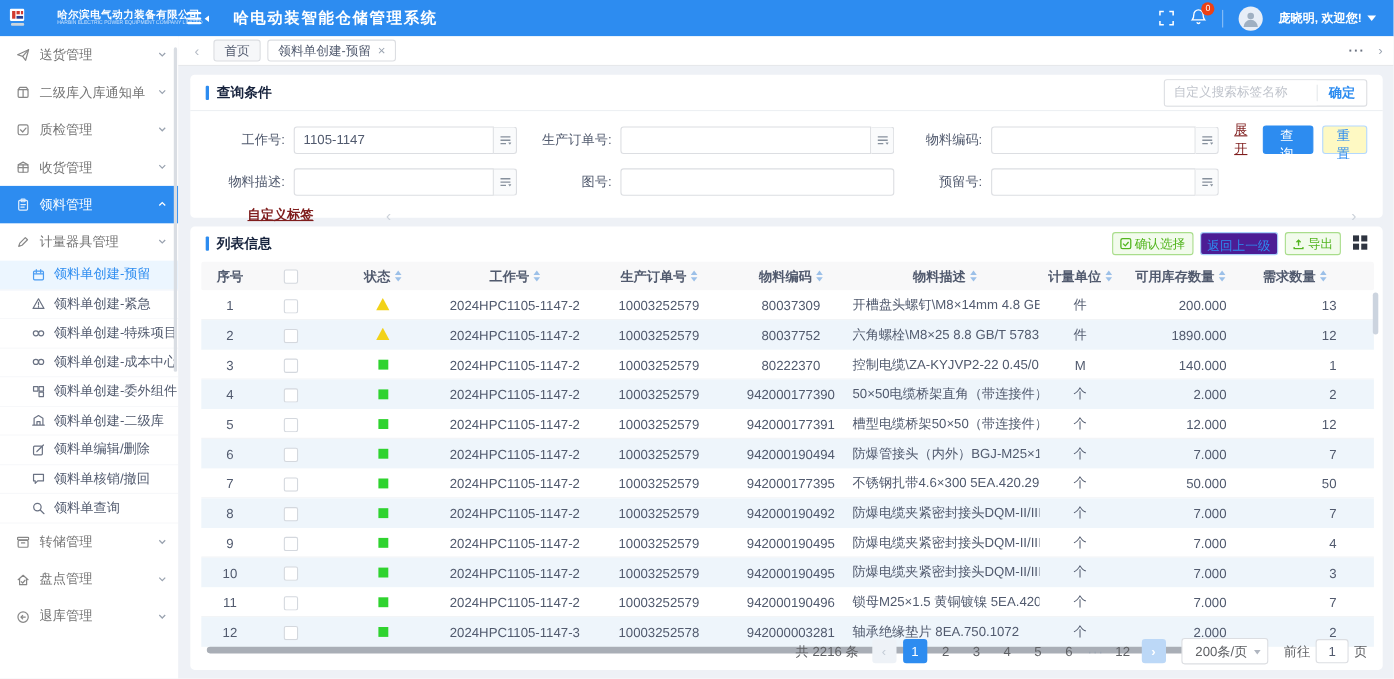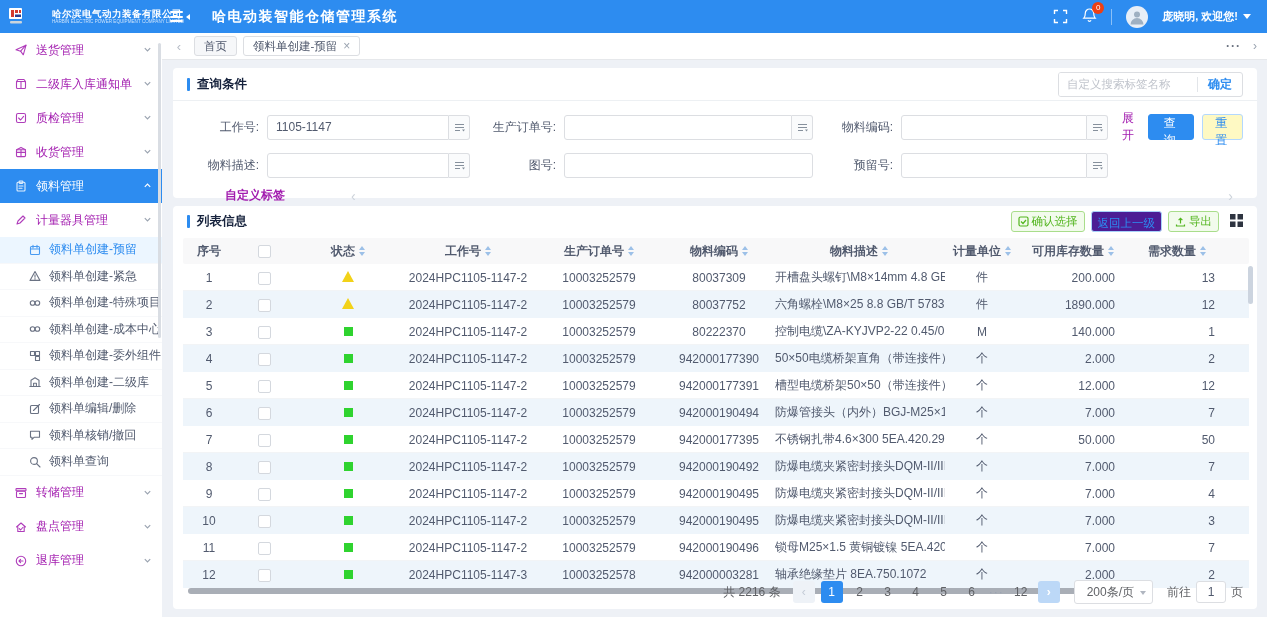--- a/index.html
+++ b/index.html
@@ -22,21 +22,21 @@
   .bell-wrap { position:relative; }
   .badge { position:absolute; top:-5px; right:-7px; background:#ed4014; color:#fff; font-size:8px; min-width:12px; height:12px; line-height:12px; border-radius:7px; text-align:center; padding:0 2px; }
   .vdiv { width:1px; height:16px; background:rgba(255,255,255,.45); }
   .avatar { width:22px; height:22px; border-radius:50%; background:#e7eef7; display:flex; align-items:center; justify-content:center; overflow:hidden; }
   .greet { font-size:11px; font-weight:bold; display:flex; align-items:center; gap:5px; }
   .caret-dn { width:0; height:0; border-left:4px solid transparent; border-right:4px solid transparent; border-top:5px solid #fff; }
 
   
   .side { position:absolute; left:0; top:33px; bottom:0; width:162px; background:#fff; overflow:hidden; }
   .side-scroll { position:absolute; right:1px; top:10px; width:3px; height:295px; background:#d9dde3; border-radius:2px; }
-  .side-item { height:34px; display:flex; align-items:center; gap:8px; padding:0 10px 0 14px; font-size:12px; color:#a21caf; cursor:pointer; }
+  .side-item { height:34px; display:flex; align-items:center; gap:8px; padding:0 10px 0 14px; font-size:12px; color:#737373; cursor:pointer; }
   .side-item .lbl { white-space:nowrap; overflow:hidden; }
   .side-item .chev { margin-left:auto; color:#9aa3b0; flex:none; }
   .side-item.active { background:#2d8cf0; color:#fff; }
   .side-item.active .chev { color:#fff; }
   .sub-item { height:26.5px; display:flex; align-items:center; gap:7px; padding:0 8px 0 28px; font-size:12px; color:#515a6e; cursor:pointer; border-bottom:1px solid #f7f8fa; white-space:nowrap; }
   .sub-item.active { background:#ecf6ff; color:#2d8cf0; }
   .ic { flex:none; display:inline-flex; align-items:center; justify-content:center; width:14px; height:14px; color:inherit; opacity:.85; }
   .ic svg { width:12px; height:12px; }
 
   
@@ -65,21 +65,21 @@
   .tag-confirm { padding:0 10px; color:#2d8cf0; font-weight:bold; font-size:12px; background:#fff; border:0; cursor:pointer; }
   .qform { padding:9px 14px 0; }
   .qrow { display:flex; align-items:center; margin-bottom:9px; }
   .fitem { display:flex; align-items:center; }
   .flabel { text-align:right; padding-right:8px; color:#515a6e; white-space:nowrap; }
   .w1 { width:80px; } .w2 { width:82px; } .w3 { width:74px; }
   .finput { height:25px; border:1px solid #dcdee2; border-radius:3px 0 0 3px; padding:0 8px; font-size:12px; color:#515a6e; outline:0; }
   .finput.noicon { border-radius:3px; }
   .iw1 { width:182px; } .iw2 { width:228px; } .iw3 { width:186px; }
   .fbtn { width:21px; height:25px; border:1px solid #dcdee2; border-left:0; border-radius:0 3px 3px 0; background:#fafbfc; display:flex; align-items:center; justify-content:center; cursor:pointer; color:#86909c; }
-  .link { color:#a21caf; cursor:pointer; }
+  .link { color:#7f1d1d; cursor:pointer;text-decoration:underline; }
   .btn-primary { height:26px; padding:0 12px; background:#2d8cf0; border:1px solid #2d8cf0; color:#fff; border-radius:3px; font-size:12px; cursor:pointer; letter-spacing:2px; }
   .btn-plain { height:26px; padding:0 10px; background:#fef9c3; border:1px solid #b3d8ff; color:#2d8cf0; border-radius:3px; font-size:12px; cursor:pointer; letter-spacing:2px; }
   .expand-link { margin:0 12px 0 14px; }
   .chev-pale { color:#ccd2da; font-size:14px; cursor:pointer; }
   .qrow3 { display:flex; align-items:center; margin-top:2px; }
   .qrow3 .custom-tag { margin-left:38px; font-weight:bold; }
   .qrow3 .lchev { margin-left:66px; }
   .qrow3 .rchev { margin-left:auto; margin-right:10px; }
 
   

